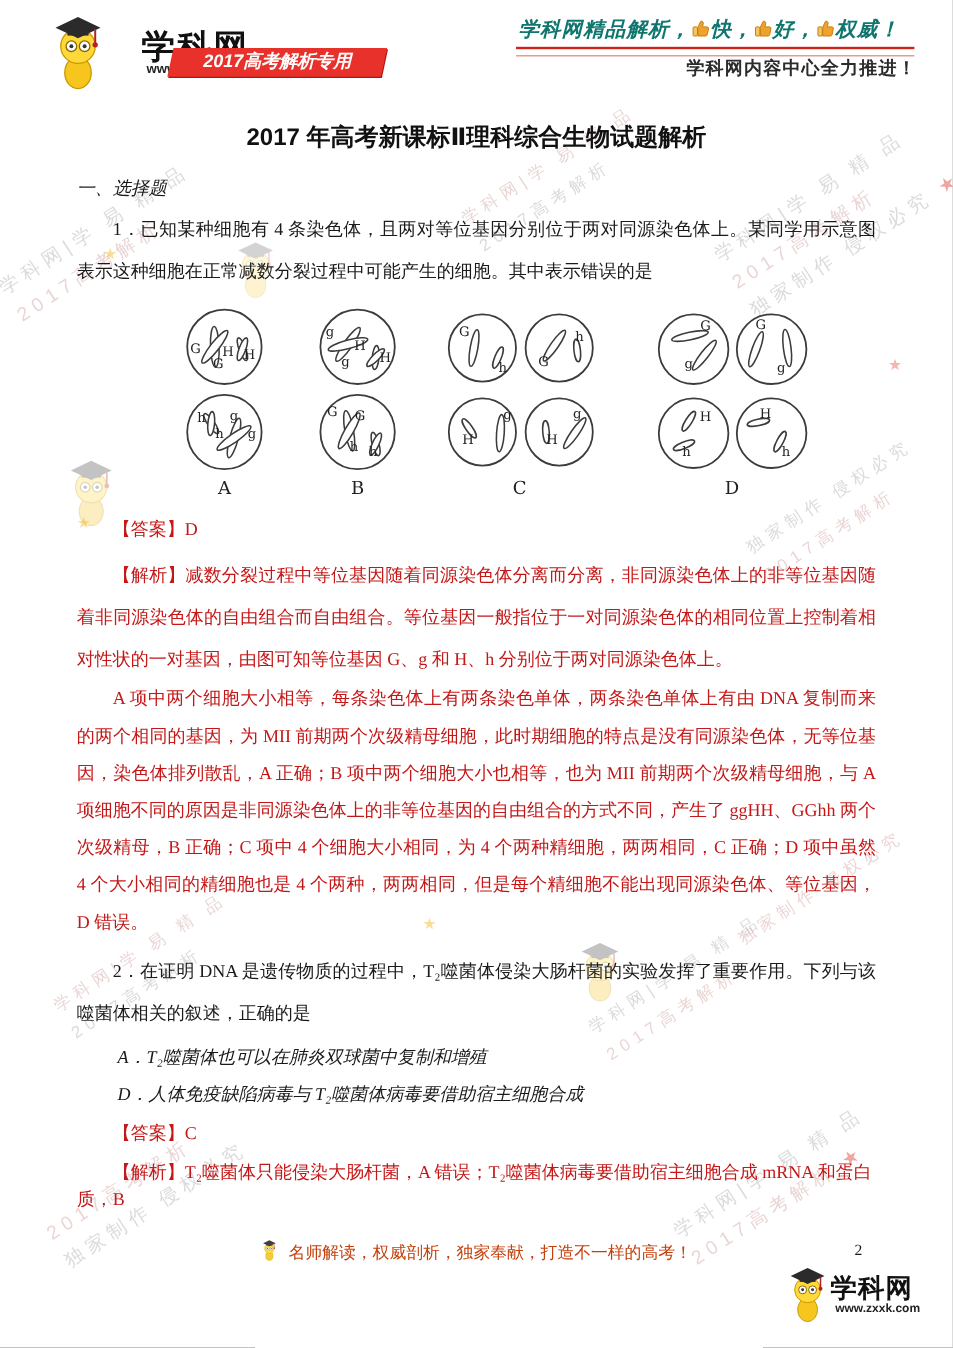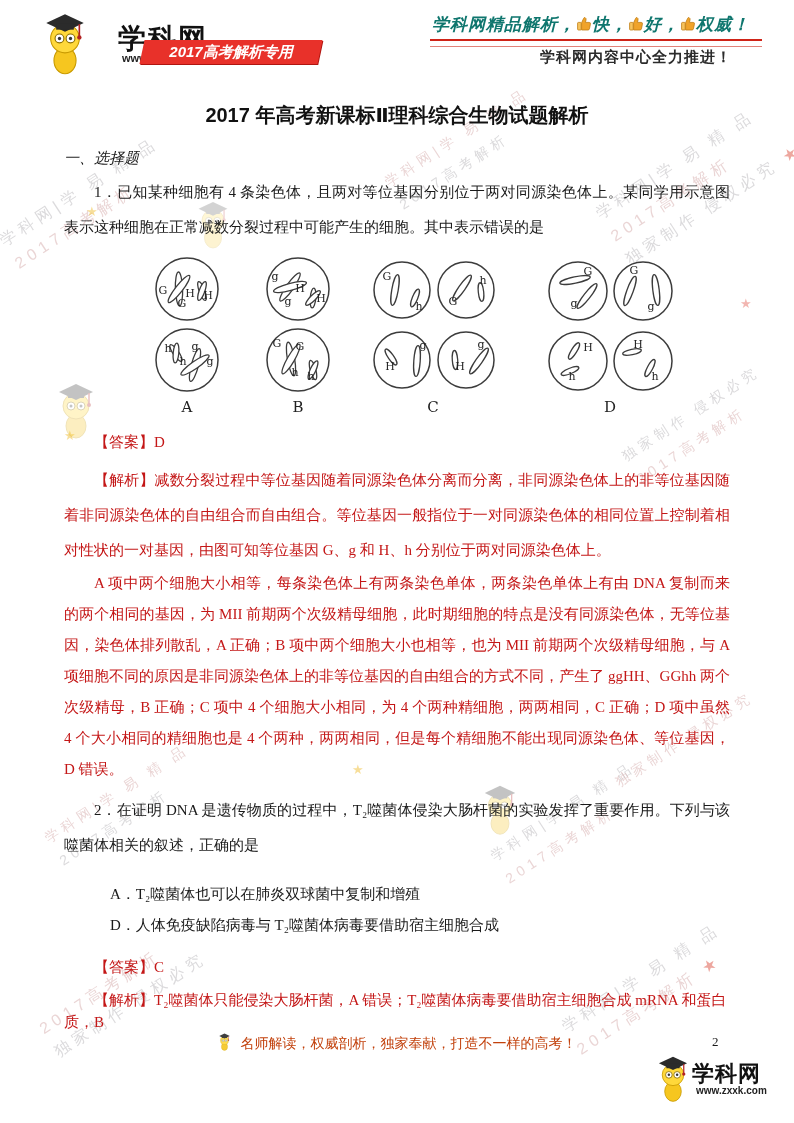--- a/index.html
+++ b/index.html
@@ -24,32 +24,32 @@
     font-size:15px; line-height:24px; color:#fff;
   }
   .hdr-slogan{
     position:absolute; left:432px; top:13px; width:332px;
     font-family:"Liberation Sans",sans-serif; font-weight:bold; font-style:italic;
     font-size:17px; color:#0f766e; letter-spacing:1px; white-space:nowrap;
   }
   .hdr-slogan svg{vertical-align:-2px;}
   .hdr-underline{position:absolute; left:430px; top:39px; width:332px; height:5px; border-top:2px solid #cf2418; border-bottom:1px solid #e2837a;}
   .hdr-subslogan{
-    position:absolute; left:540px; top:48px; width:224px; 
+    position:absolute; left:540px; top:48px; width:224px; text-align:right;
     font-size:15px; font-weight:bold; color:#2b2b2b; letter-spacing:1px;font-family:Liberation Mono, monospace;
   }
   
   .content{position:absolute; left:64px; top:95px; width:666px;}
   .doc-title{margin:6px 0 0; text-align:center; font-family:"Liberation Sans","DejaVu Sans",sans-serif; font-weight:bold; font-size:20px; line-height:28px; color:#111;}
   .sec{margin:18px 0 0; font-size:15px; line-height:22px;font-style:italic;}
   .para{margin:6px 0 0; font-size:15px; line-height:35px; text-indent:2em; text-align:justify;}
   .red{color:#c41717;}
   .tight{line-height:31px; margin:0;}
   .ansline{margin:12px 0 0; font-size:15px; line-height:22px; text-indent:2em;}
-  .optline{margin:16px; padding-left:2em; list-style:none; font-size:15px; line-height:30px;}
+  .optline{margin:4px; padding-left:2em; list-style:none; font-size:15px; line-height:30px;font-style:italic;}
   .optline li{margin:0 0 1px;}
   .fig{display:block; margin:4px 0 0 68px;}
   .fig circle.cell{fill:#fff; stroke:#3c3c3c; stroke-width:1.5;}
   .fig ellipse{fill:#fff; stroke:#3c3c3c; stroke-width:1.3;}
   .fig text{font-family:"DejaVu Serif","Liberation Serif",serif; font-size:11px; fill:#222;}
   .fig text.glab{font-size:15px;}
   
   .foot-note{position:absolute; left:0; top:1033px; width:794px; text-align:center; font-size:14px; color:#c2410c;}
   .foot-note svg{vertical-align:-3px; margin-right:10px; opacity:.9;}
   .foot-page{position:absolute; left:712px; top:1034px; font-size:13px; color:#1a1a1a;}

